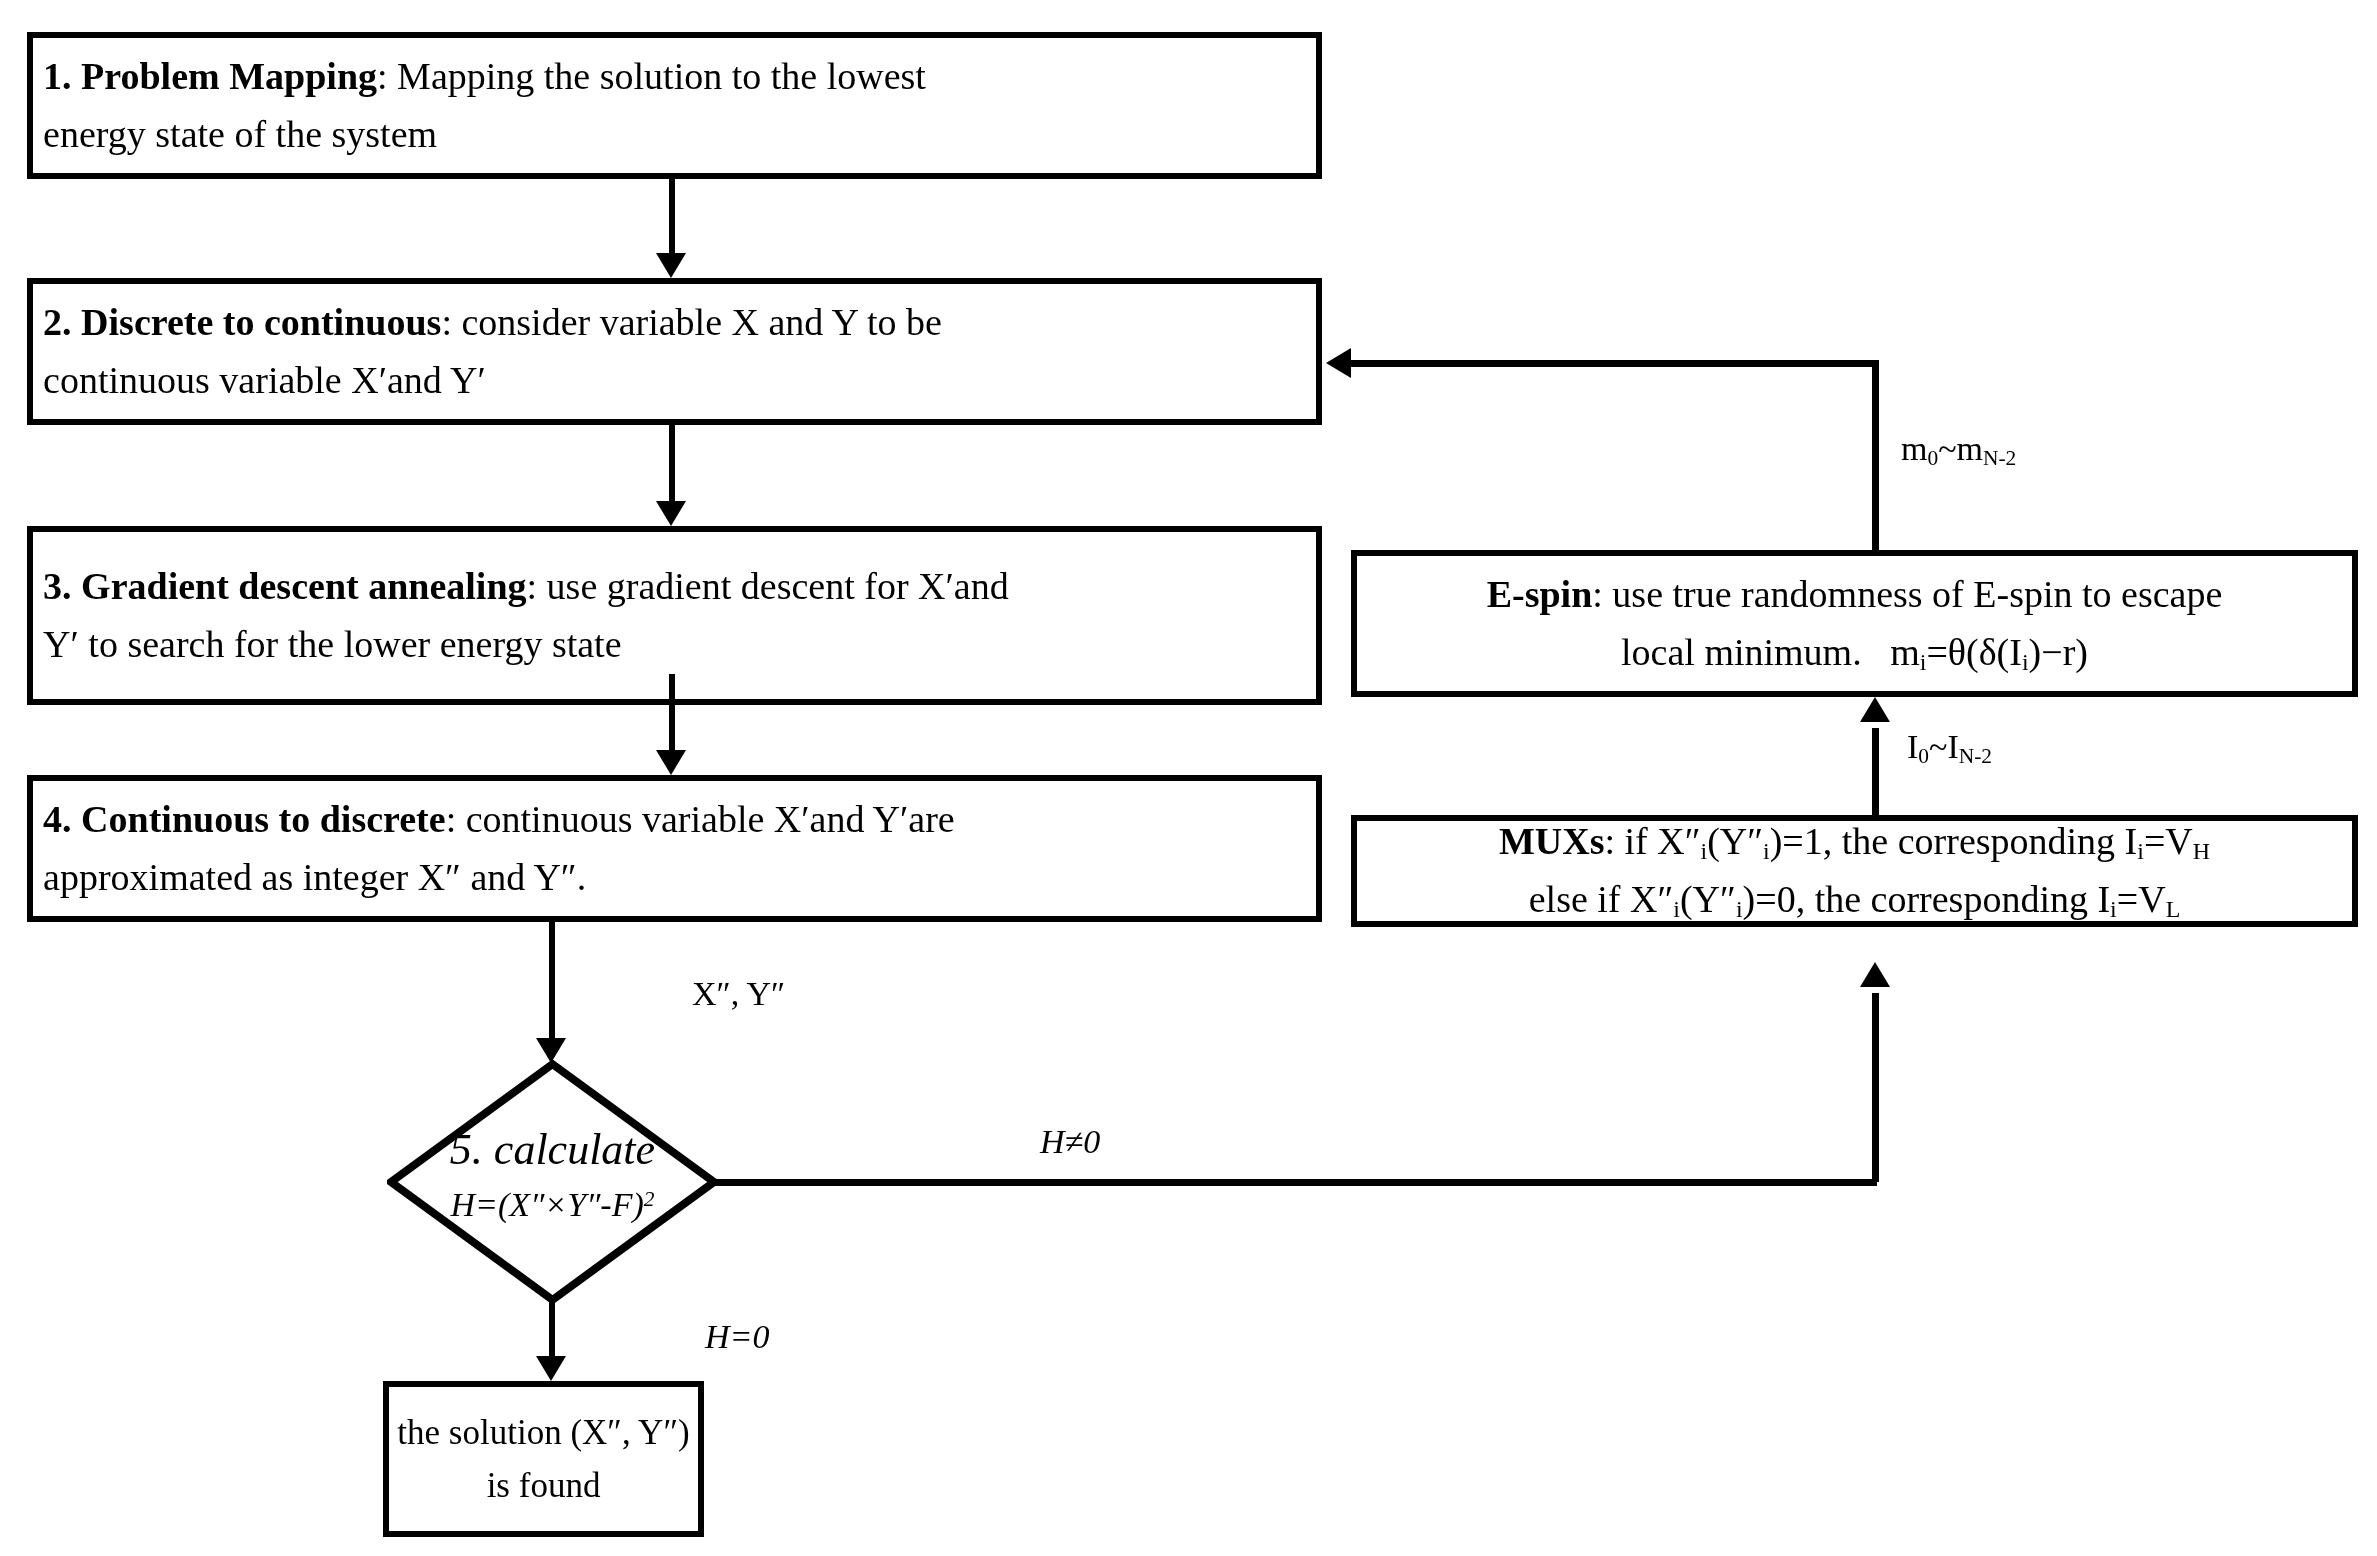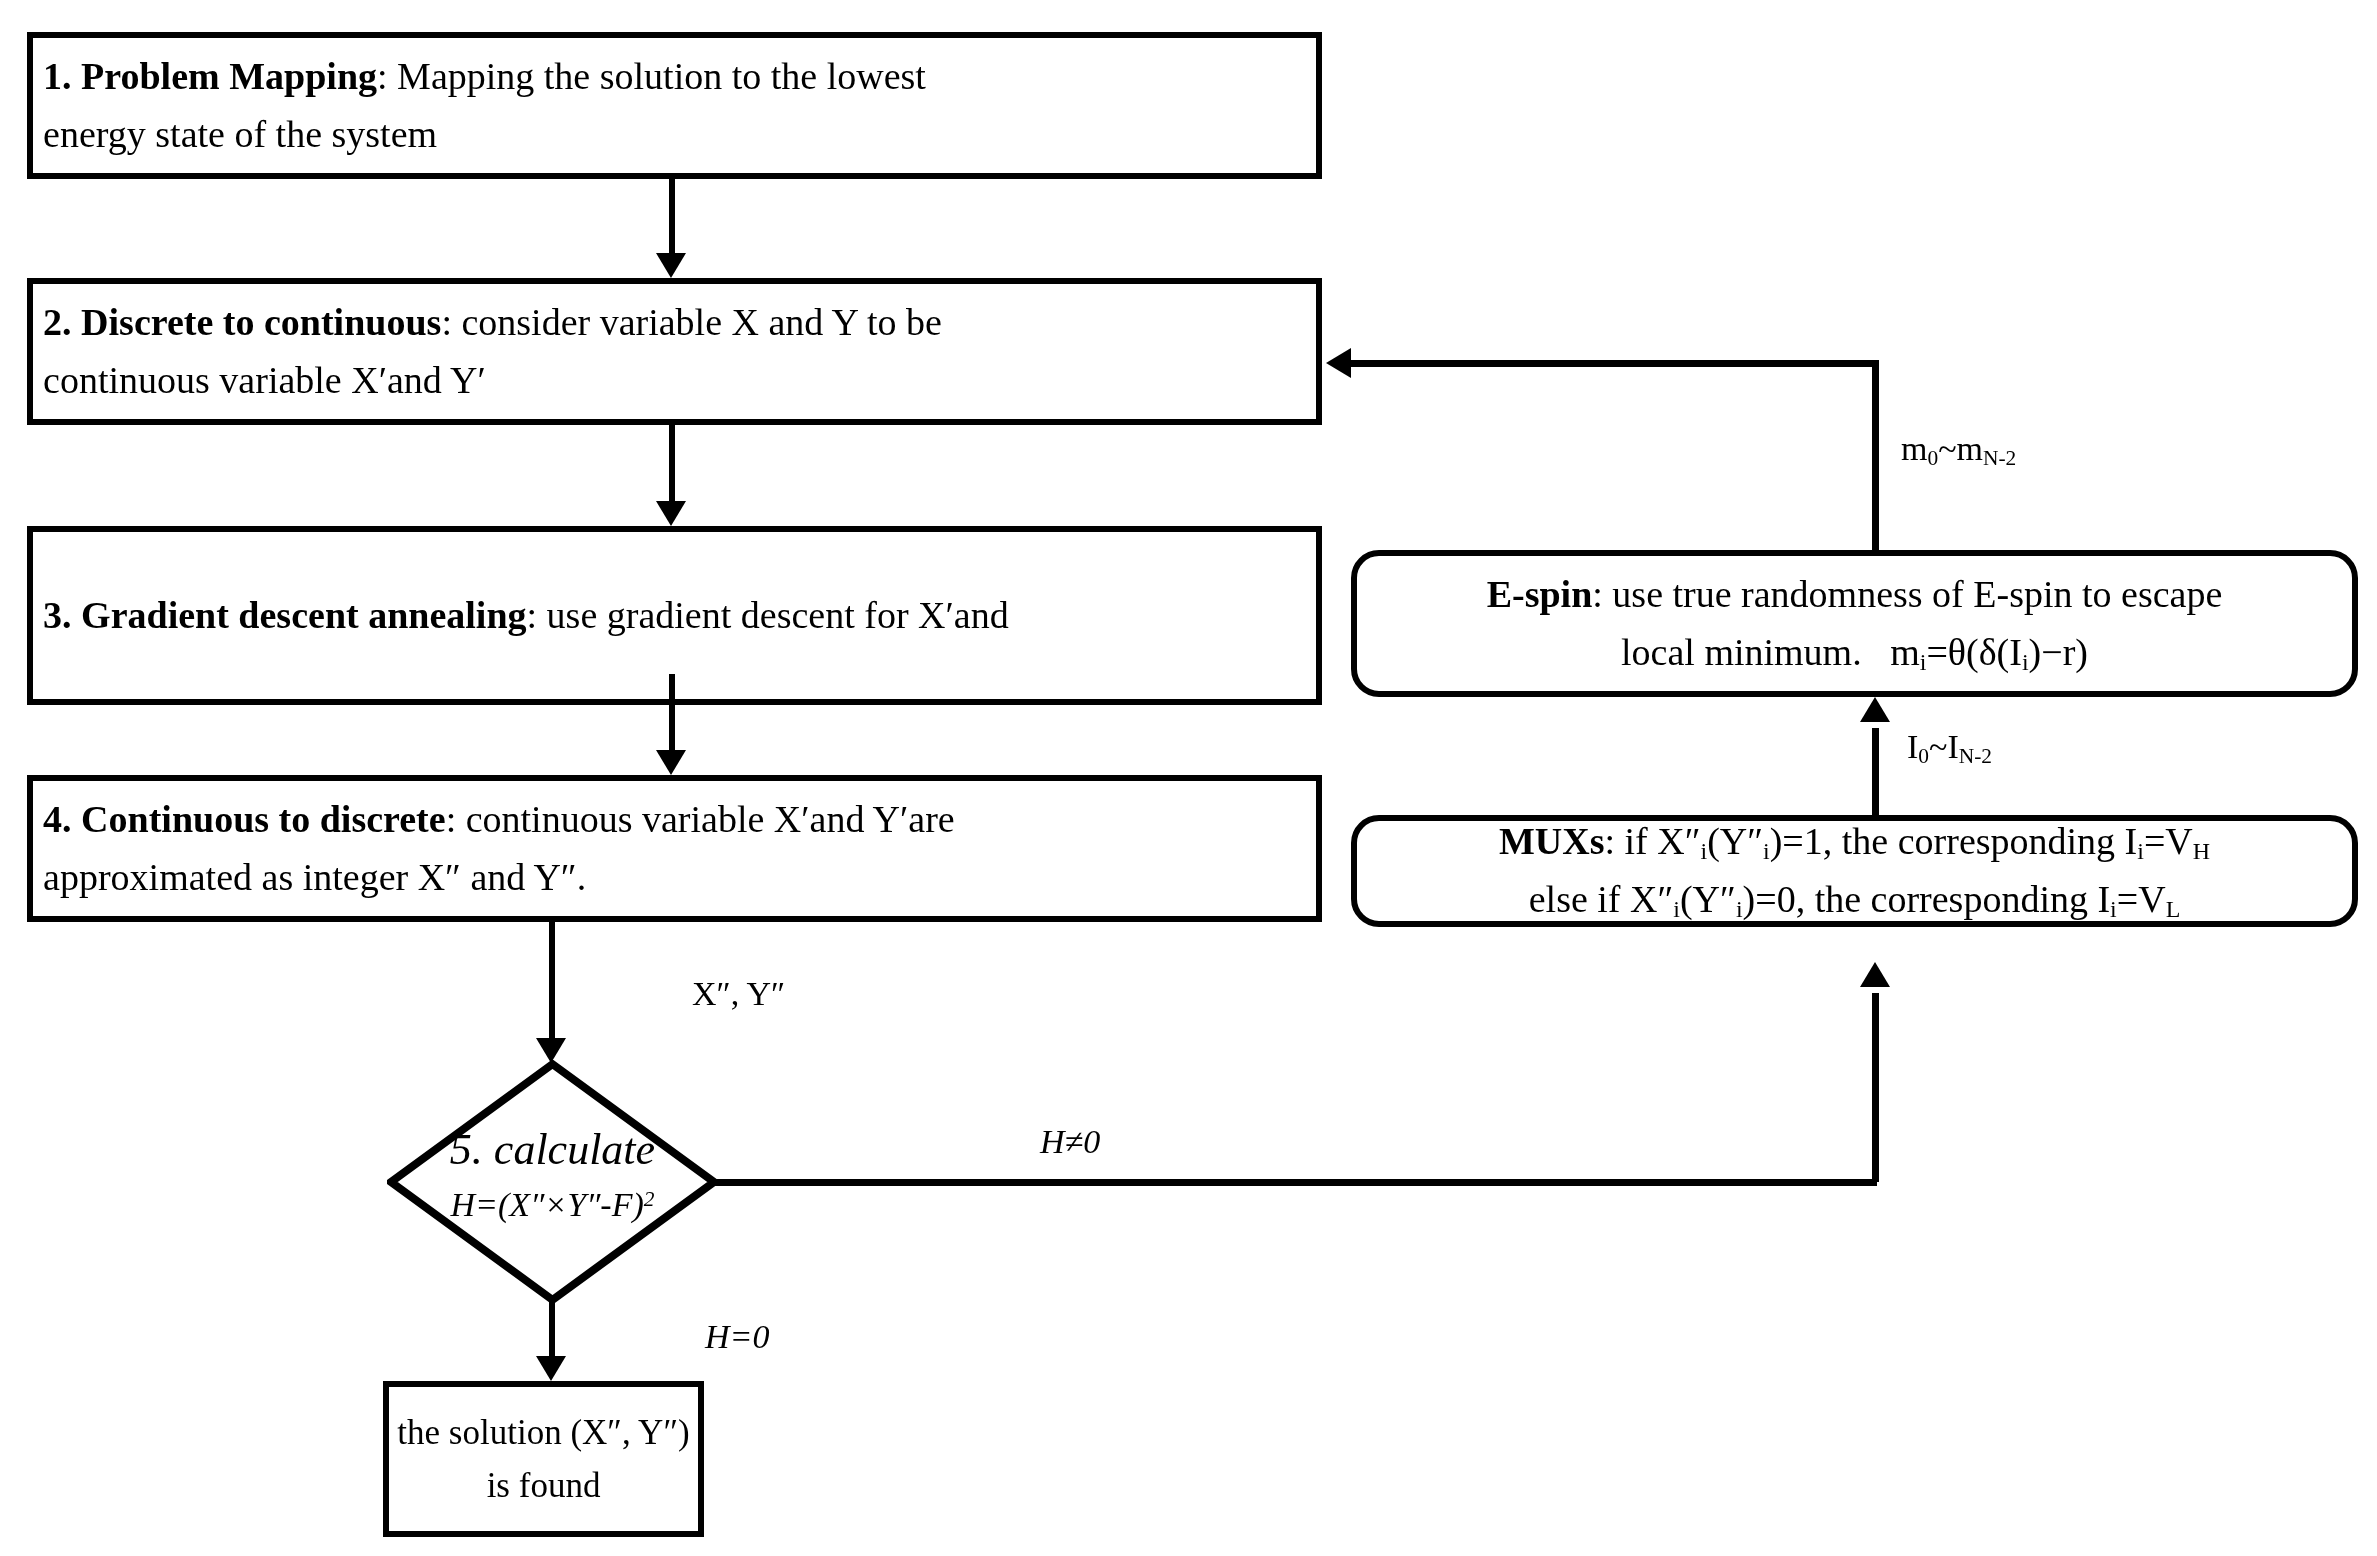--- a/index.html
+++ b/index.html
@@ -33,21 +33,20 @@
   }
   .left-node {
     padding: 4px 9.3px 4px 10.6px;
     text-align: left;
     font-size: 38px;
   }
   .right-node {
     padding: 4px 15px;
     text-align: center;
     font-size: 38px;
-    border-radius: 28px;
   }
   .solution-node {
     padding: 4px 9.3px;
     text-align: center;
     font-size: 35px;
     align-items: center;
   }
   b { font-weight: bold; }
   sub { font-size: 0.63em; vertical-align: -0.22em; line-height: 0; }
   sup { font-size: 0.63em; vertical-align: 0.45em; line-height: 0; }
@@ -117,20 +116,21 @@
   <div class="node left-node" style="left:26.5px; top:278px; width:1295px; height:147px;">
     <span class="line"><b>2. Discrete to continuous</b><span>: consider variable X  and Y  to be</span></span>
     <span class="line">continuous variable X′and Y′</span>
   </div>
 
   <div class="vline" style="left:669px; top:425px; width:6px; height:78px;"></div>
   <div class="arrow-down" style="left:656px; top:501px;"></div>
 
   <div class="node left-node" style="left:26.5px; top:526px; width:1295px; height:179px;">
     <span class="line"><b>3. Gradient descent annealing</b><span>: use gradient descent for X′and</span></span>
+    <span class="line">Y′ to search for the lower energy state</span>
   </div>
 
   <div class="vline" style="left:669px; top:674px; width:6px; height:78px;"></div>
   <div class="arrow-down" style="left:656px; top:750px;"></div>
 
   <div class="node left-node" style="left:26.5px; top:775px; width:1295px; height:147px;">
     <span class="line"><b>4. Continuous to discrete</b><span>: continuous variable X′and Y′are</span></span>
     <span class="line">approximated as integer X″ and Y″.</span>
   </div>
 

